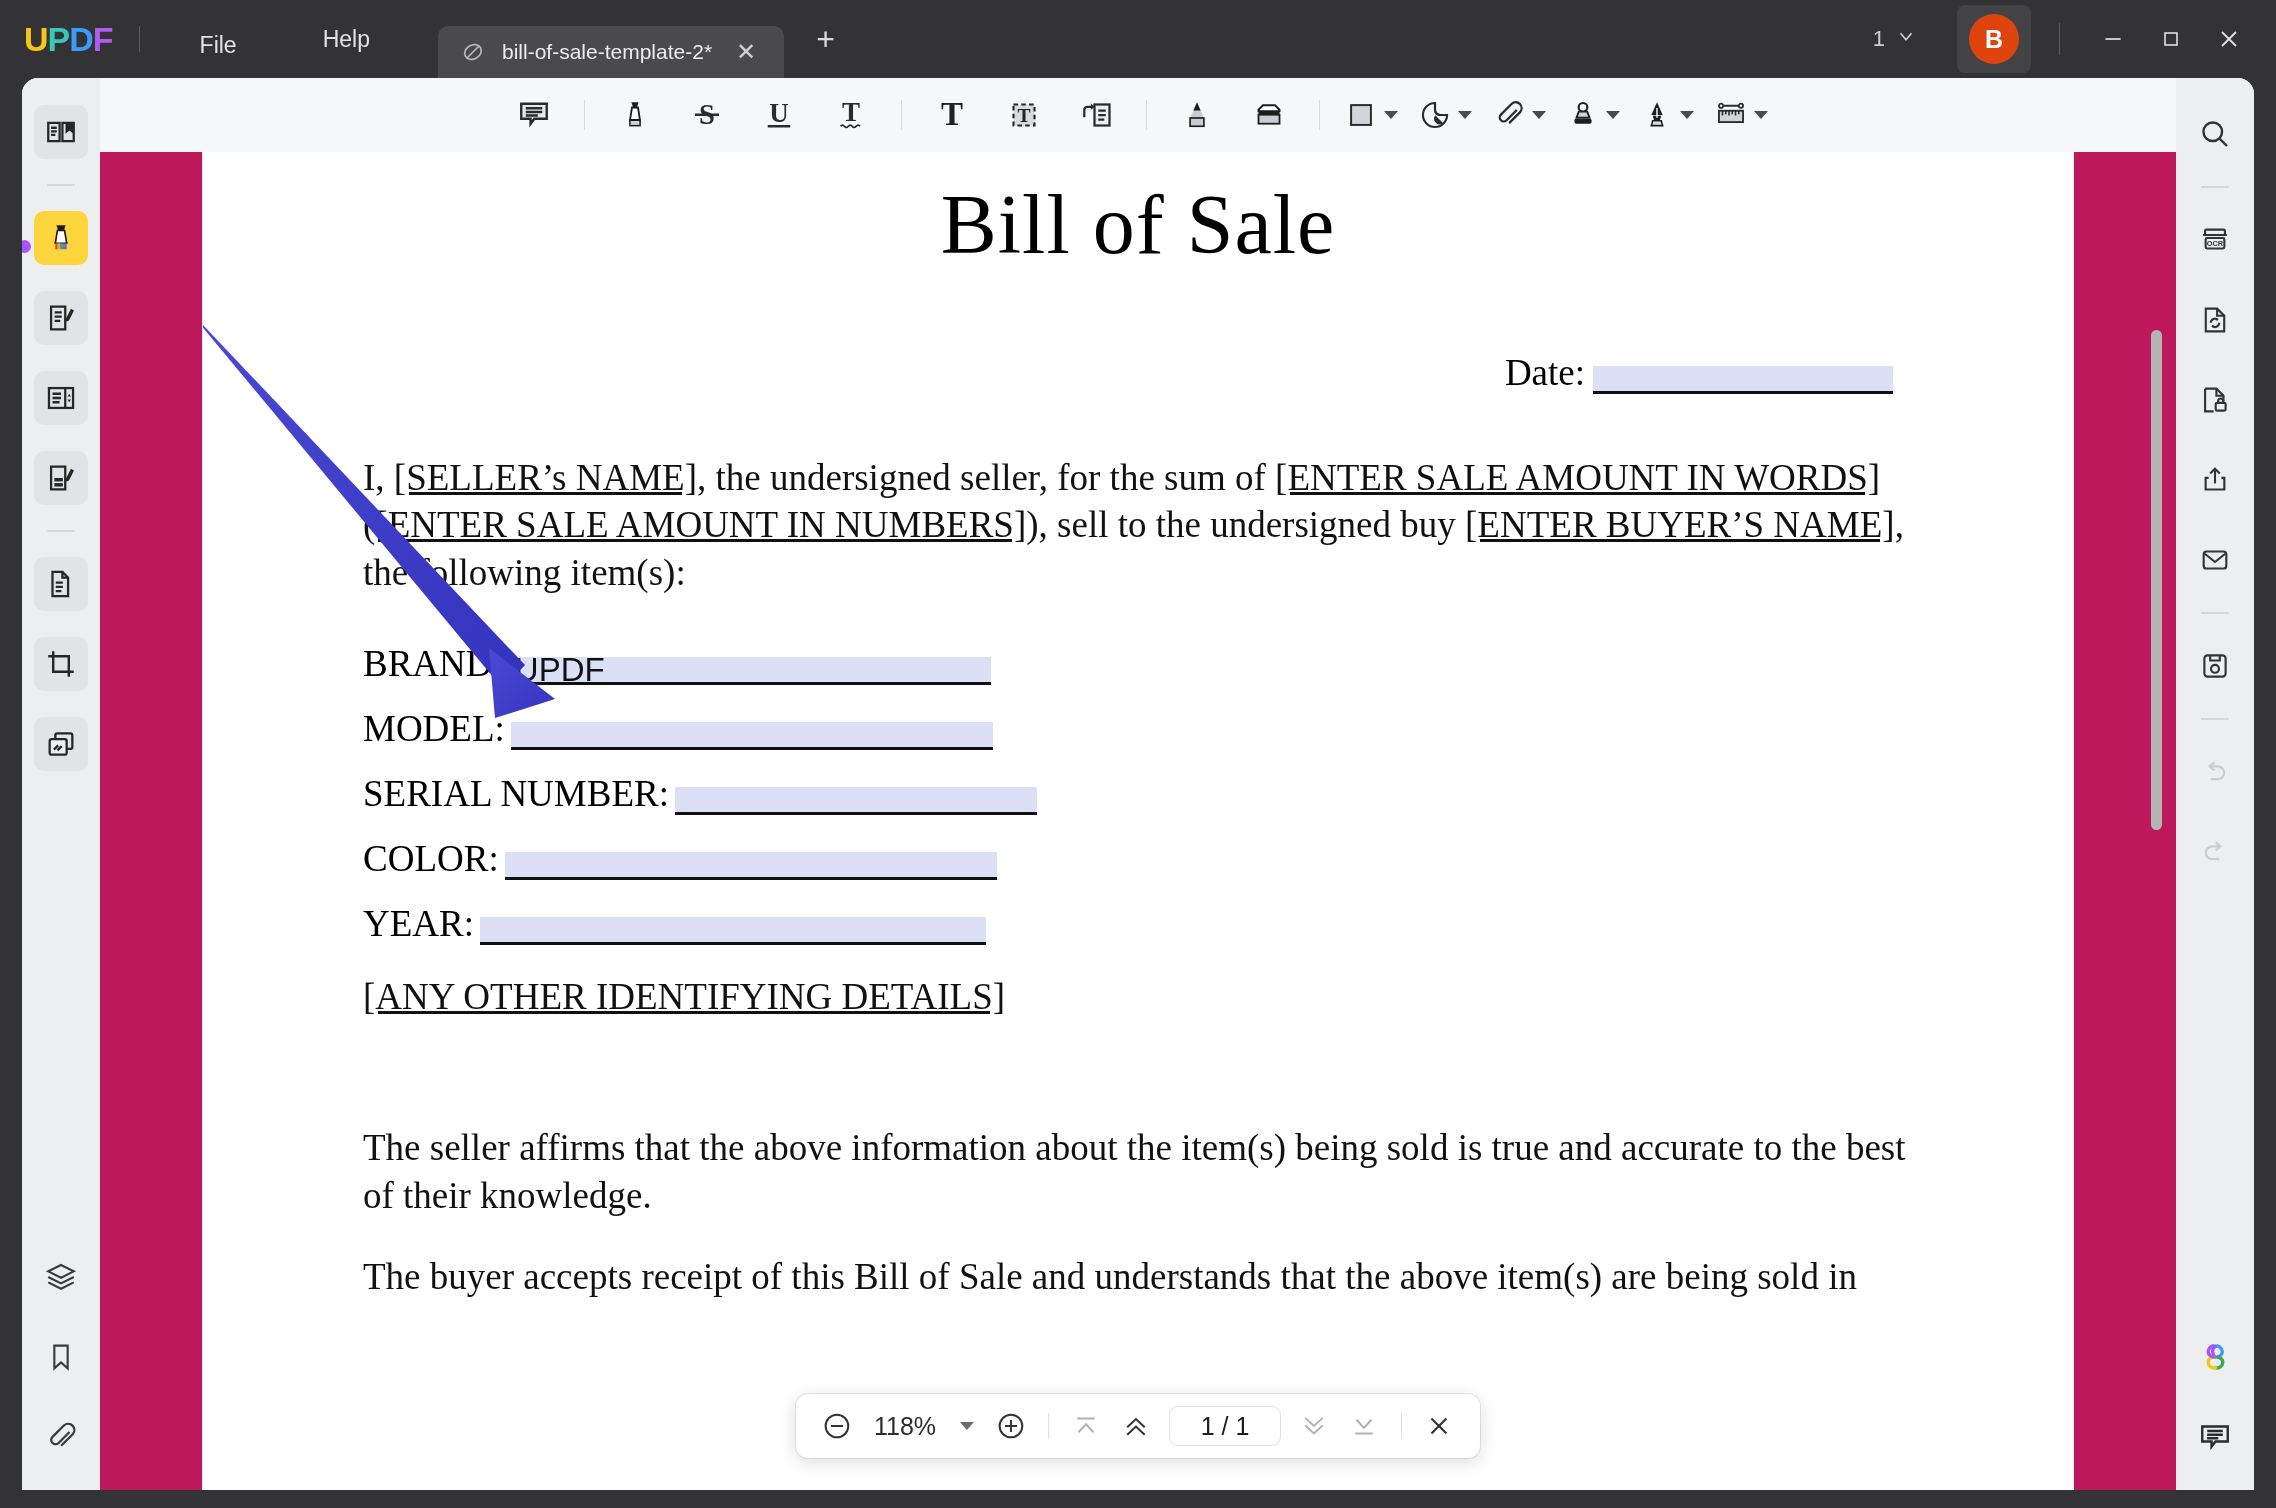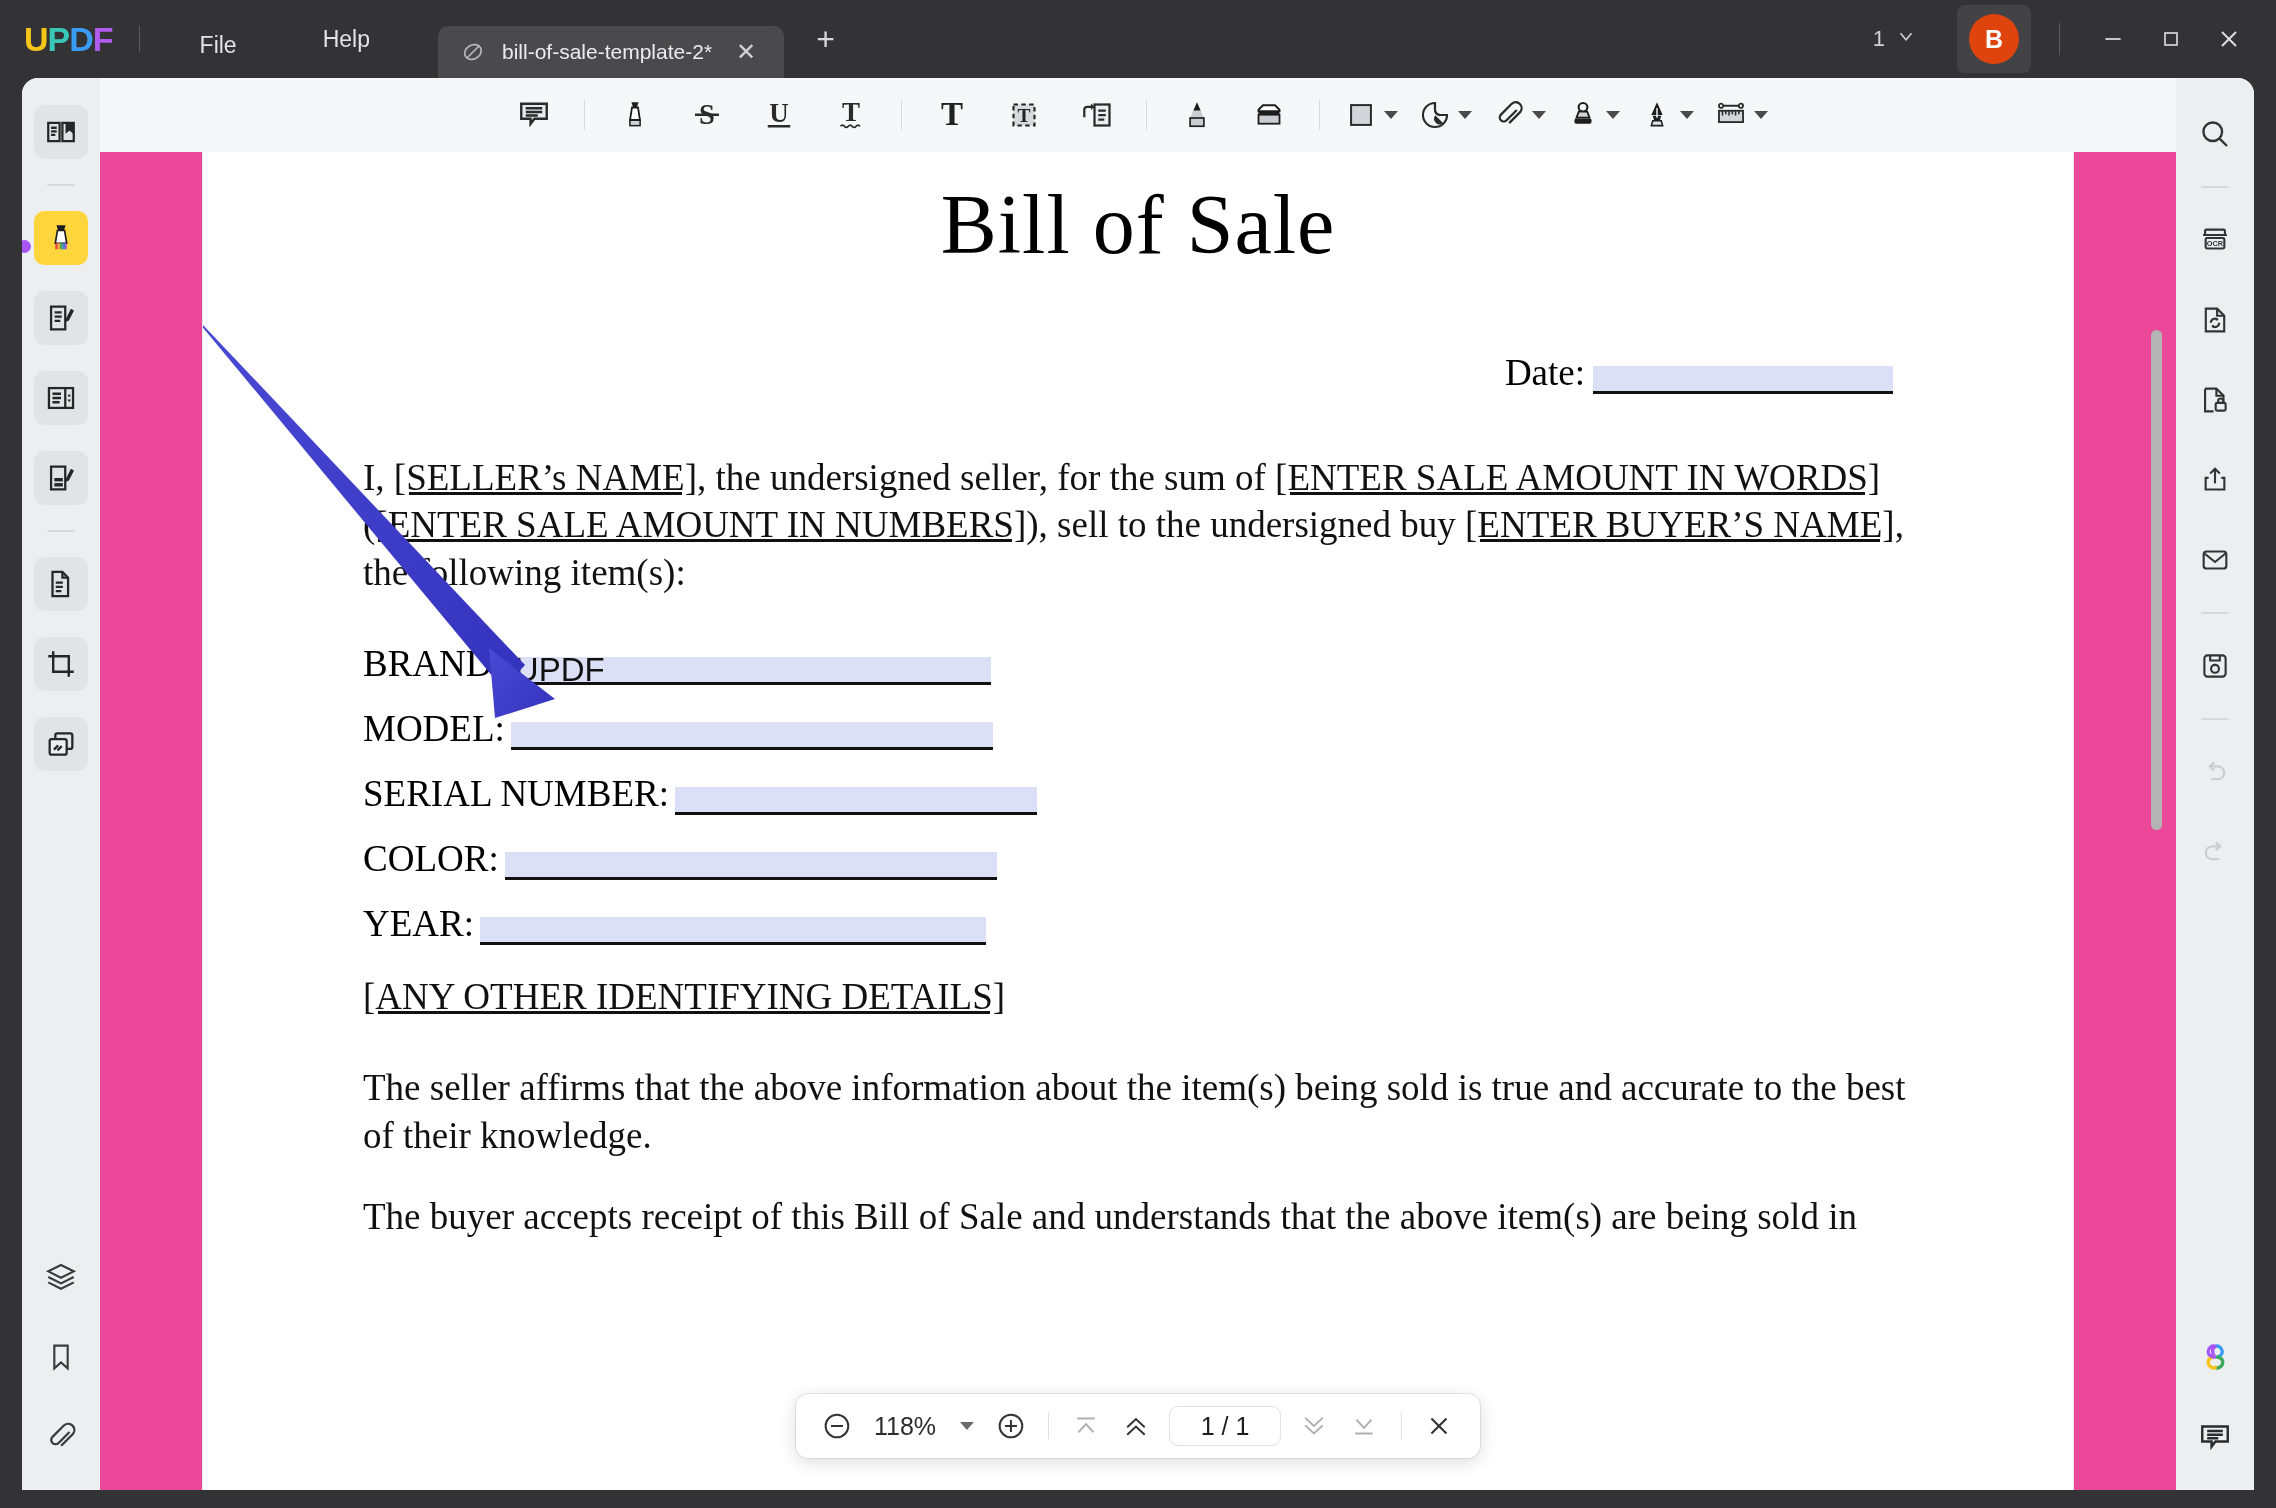--- a/index.html
+++ b/index.html
@@ -150,21 +150,21 @@
     border-radius: 8px;
     margin: 0 8px;
   }
   .tool-sep { width: 1px; height: 30px; background: #d8dade; margin: 0 14px; }
   .caret { width: 0;height:0;border-left:7px solid transparent;border-right:7px solid transparent;border-top:8px solid #4a4a4a; margin-left: 6px;}
   .tool-dd { display: flex; align-items: center; margin: 0 6px; padding: 0 4px; height:52px; border-radius: 8px;}
 
   
   .docarea {
     flex: 1; position: relative; overflow: hidden;
-    background: #ec4899;
+    background: #be185d;
     display: flex; justify-content: center;
   }
   .page {
     position: absolute;
     top: 0px; left: 50%; transform: translateX(-50%);
     width: 1870px; height: 1400px;
     background: #ffffff;
     box-shadow: 0 0 0 1px #e6e7e9;
   }
 
@@ -211,21 +211,21 @@
     margin-bottom: 22px;
   }
   .formrow .field { margin-left: 6px; }
 
   .bottom-para {
     font-family: "Liberation Serif", serif;
     font-size: 37px; line-height: 1.28;
     padding: 0 160px;
     color: #111;
   }
-  .bp1 { margin-top: 44px; }
+  .bp1 { margin-top: 104px; }
   .bp2 { margin-top: 34px; }
 
   
   .annot-arrow {
     position: absolute;
     left: 0; top: 0;
     pointer-events: none;
     z-index: 5;
   }
 

